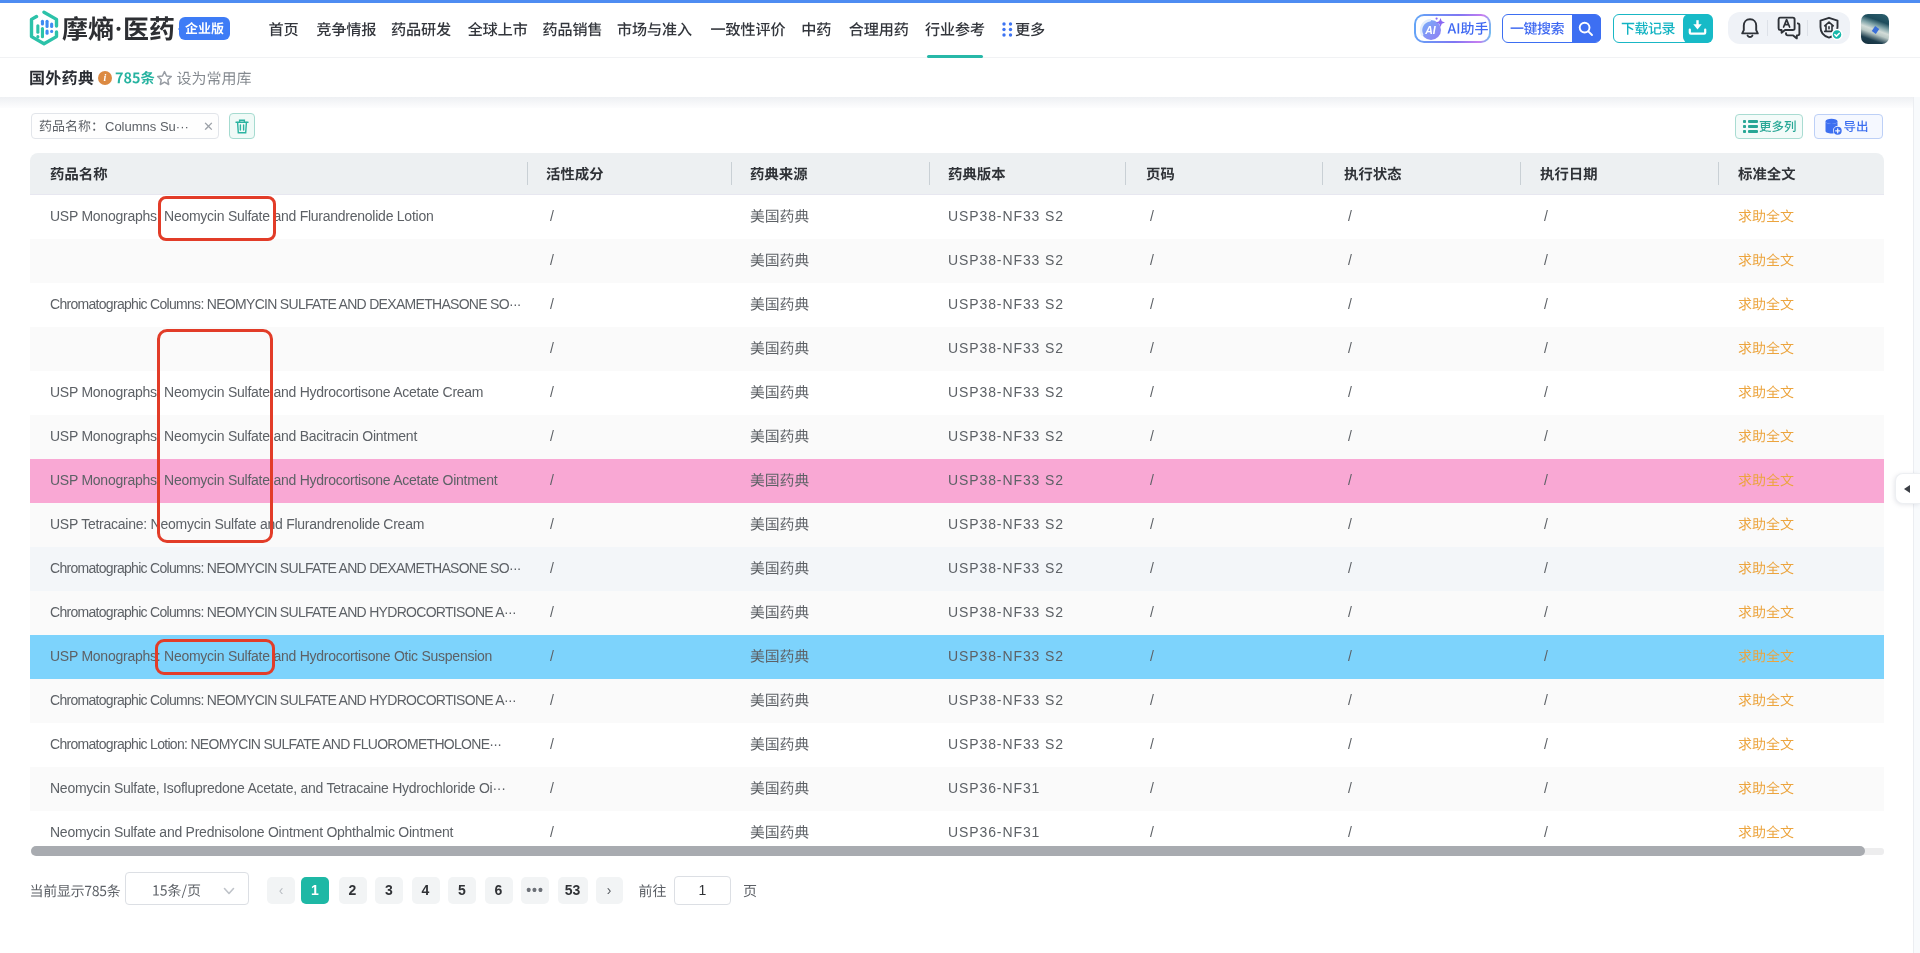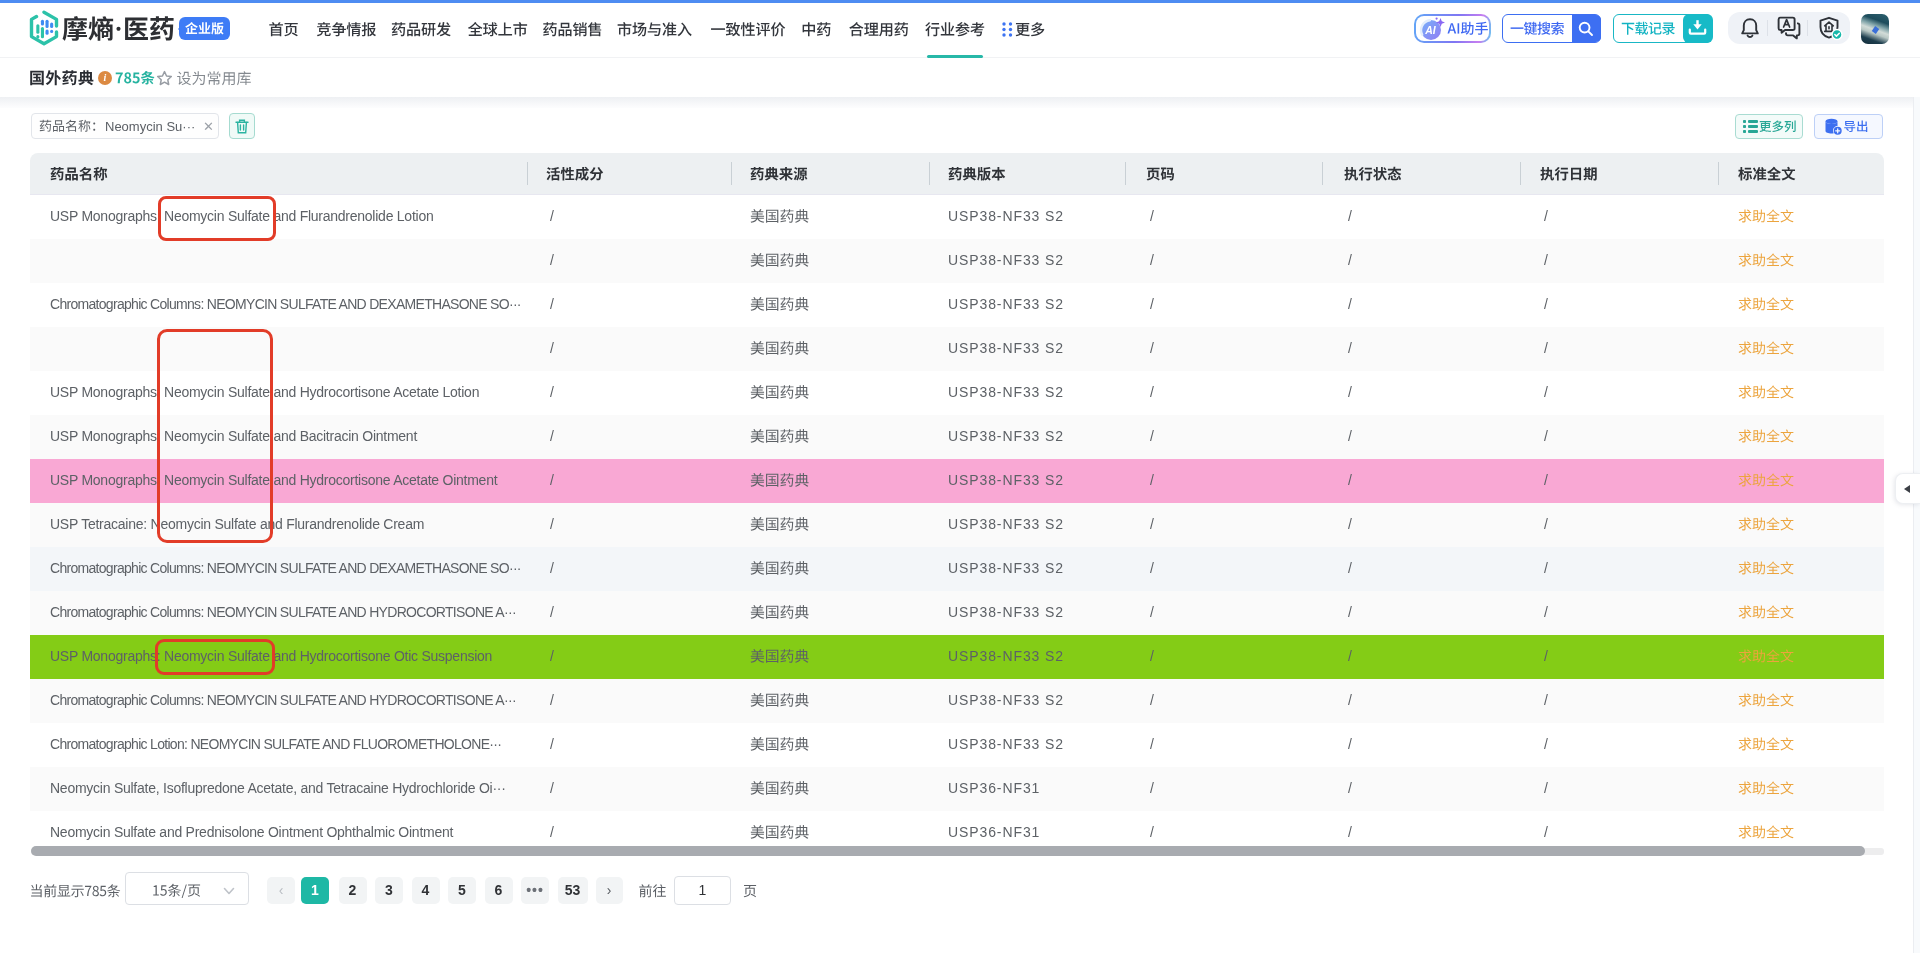--- a/index.html
+++ b/index.html
@@ -148,21 +148,21 @@
   <path d="M16.8 18.5 L18.4 20.1 L21.3 17.2" fill="none" stroke="#fff" stroke-width="1.5" stroke-linecap="round" stroke-linejoin="round"></path>
 </svg>
 <div id="avatar"></div>
 
 <div class="infoicon">i</div>
 <svg class="ic" style="left:156px;top:70px" width="17" height="17" viewBox="0 0 17 17">
   <path d="M8.5 1.6 L10.55 5.95 L15.3 6.55 L11.8 9.8 L12.7 14.5 L8.5 12.2 L4.3 14.5 L5.2 9.8 L1.7 6.55 L6.45 5.95 Z" fill="none" stroke="#989da4" stroke-width="1.5" stroke-linejoin="round"></path>
 </svg>
 
 <div id="ftag">
-      <span class="lat">Neomycin Su···</span>
+      <span class="lat">Columns Su···</span>
       <span class="x">✕</span>
     </div>
 <div id="trash"></div>
 <svg class="ic" style="left:235px;top:119px" width="14" height="15" viewBox="0 0 14 15">
   <g fill="none" stroke="#2bb3a1" stroke-width="1.4" stroke-linecap="round">
   <line x1="1" y1="3.2" x2="13" y2="3.2"></line>
         <path d="M4.6 3 V1.2 H9.4 V3"></path>
   <path d="M2.6 3.4 L3.3 13.8 H10.7 L11.4 3.4"></path>
         <line x1="5.4" y1="6" x2="5.4" y2="11"></line>
         <line x1="8.6" y1="6" x2="8.6" y2="11"></line>
@@ -222,21 +222,21 @@
       <span class="c" style="left:1514px">/</span>
     </div>
     <div class="row" style="top:327px;background:#fafafa">
       <span class="c" style="left:520px">/</span>
       <span class="c" style="left:918px;letter-spacing:0.9px">USP38-NF33 S2</span>
       <span class="c" style="left:1120px">/</span>
       <span class="c" style="left:1318px">/</span>
       <span class="c" style="left:1514px">/</span>
     </div>
     <div class="row" style="top:371px;background:#fff">
-      <span class="c" style="left:20px;letter-spacing:-0.25px">USP Monographs: Neomycin Sulfate and Hydrocortisone Acetate Lotion</span>
+      <span class="c" style="left:20px;letter-spacing:-0.25px">USP Monographs: Neomycin Sulfate and Hydrocortisone Acetate Cream</span>
       <span class="c" style="left:520px">/</span>
       <span class="c" style="left:918px;letter-spacing:0.9px">USP38-NF33 S2</span>
       <span class="c" style="left:1120px">/</span>
       <span class="c" style="left:1318px">/</span>
       <span class="c" style="left:1514px">/</span>
     </div>
     <div class="row" style="top:415px;background:#fafafa">
       <span class="c" style="left:20px;letter-spacing:-0.25px">USP Monographs: Neomycin Sulfate and Bacitracin Ointment</span>
       <span class="c" style="left:520px">/</span>
       <span class="c" style="left:918px;letter-spacing:0.9px">USP38-NF33 S2</span>
@@ -269,21 +269,21 @@
       <span class="c" style="left:1514px">/</span>
     </div>
     <div class="row" style="top:591px;background:#fafafa">
       <span class="c" style="left:20px;letter-spacing:-0.7px">Chromatographic Columns: NEOMYCIN SULFATE AND HYDROCORTISONE A···</span>
       <span class="c" style="left:520px">/</span>
       <span class="c" style="left:918px;letter-spacing:0.9px">USP38-NF33 S2</span>
       <span class="c" style="left:1120px">/</span>
       <span class="c" style="left:1318px">/</span>
       <span class="c" style="left:1514px">/</span>
     </div>
-    <div class="row" style="top:635px;background:#84cc16">
+    <div class="row" style="top:635px;background:#7dd3fc">
       <span class="c" style="left:20px;letter-spacing:-0.25px">USP Monographs: Neomycin Sulfate and Hydrocortisone Otic Suspension</span>
       <span class="c" style="left:520px">/</span>
       <span class="c" style="left:918px;letter-spacing:0.9px">USP38-NF33 S2</span>
       <span class="c" style="left:1120px">/</span>
       <span class="c" style="left:1318px">/</span>
       <span class="c" style="left:1514px">/</span>
     </div>
     <div class="row" style="top:679px;background:#fafafa">
       <span class="c" style="left:20px;letter-spacing:-0.7px">Chromatographic Columns: NEOMYCIN SULFATE AND HYDROCORTISONE A···</span>
       <span class="c" style="left:520px">/</span>

